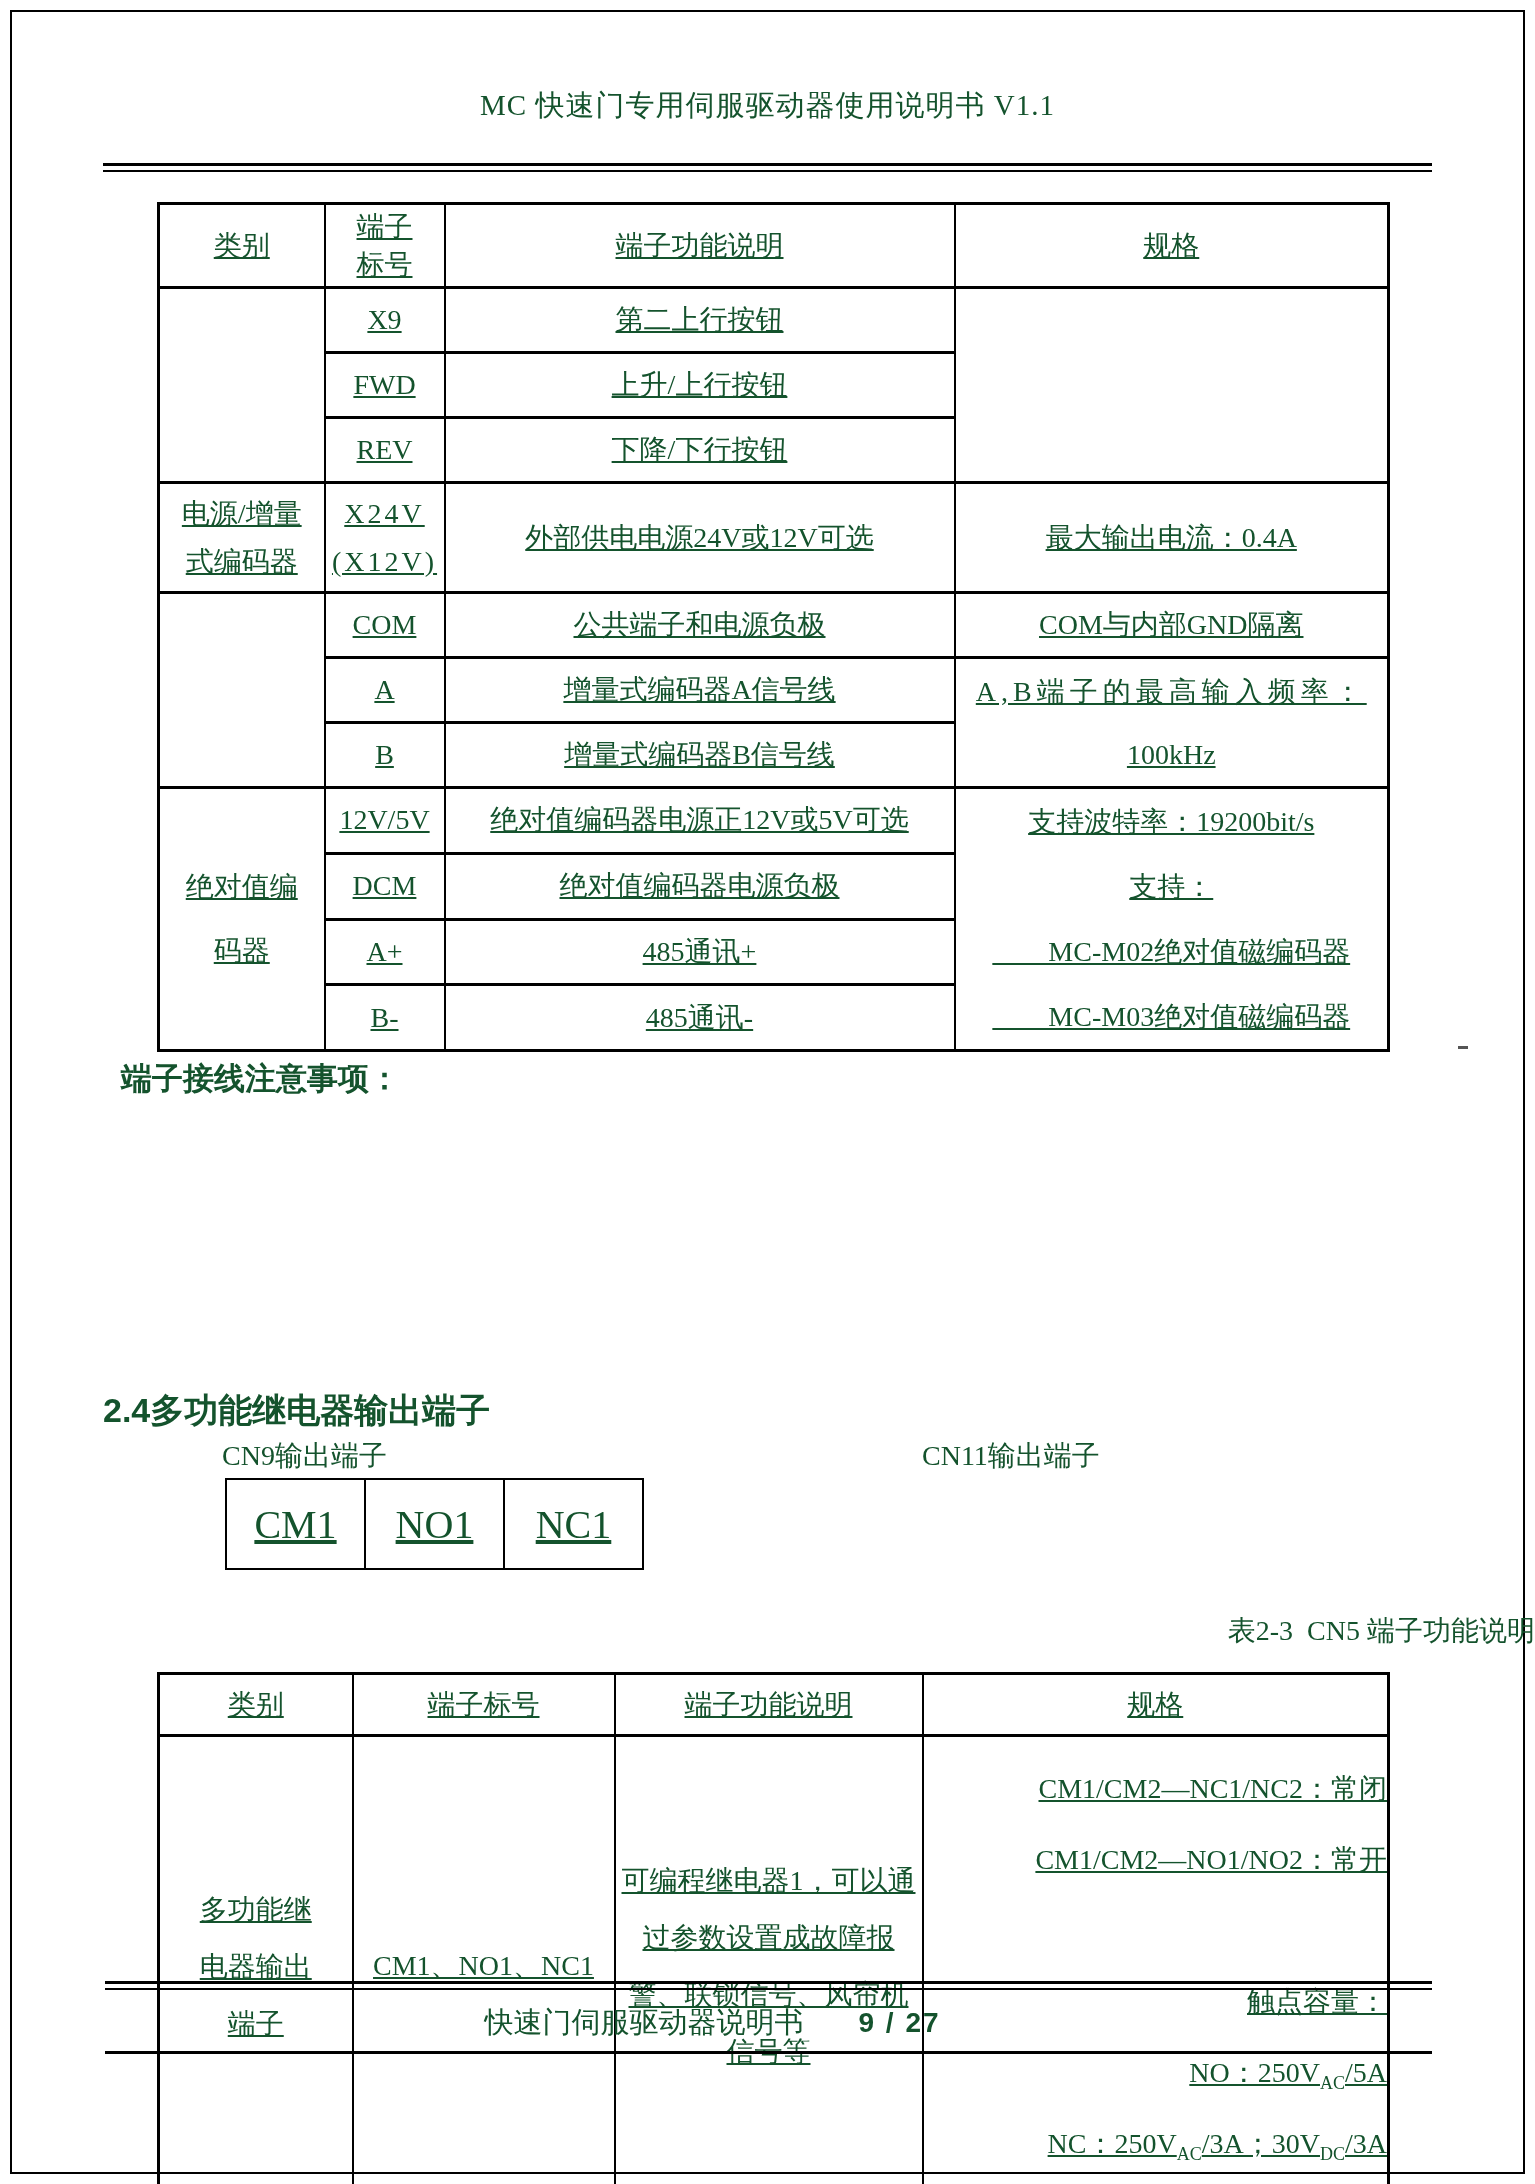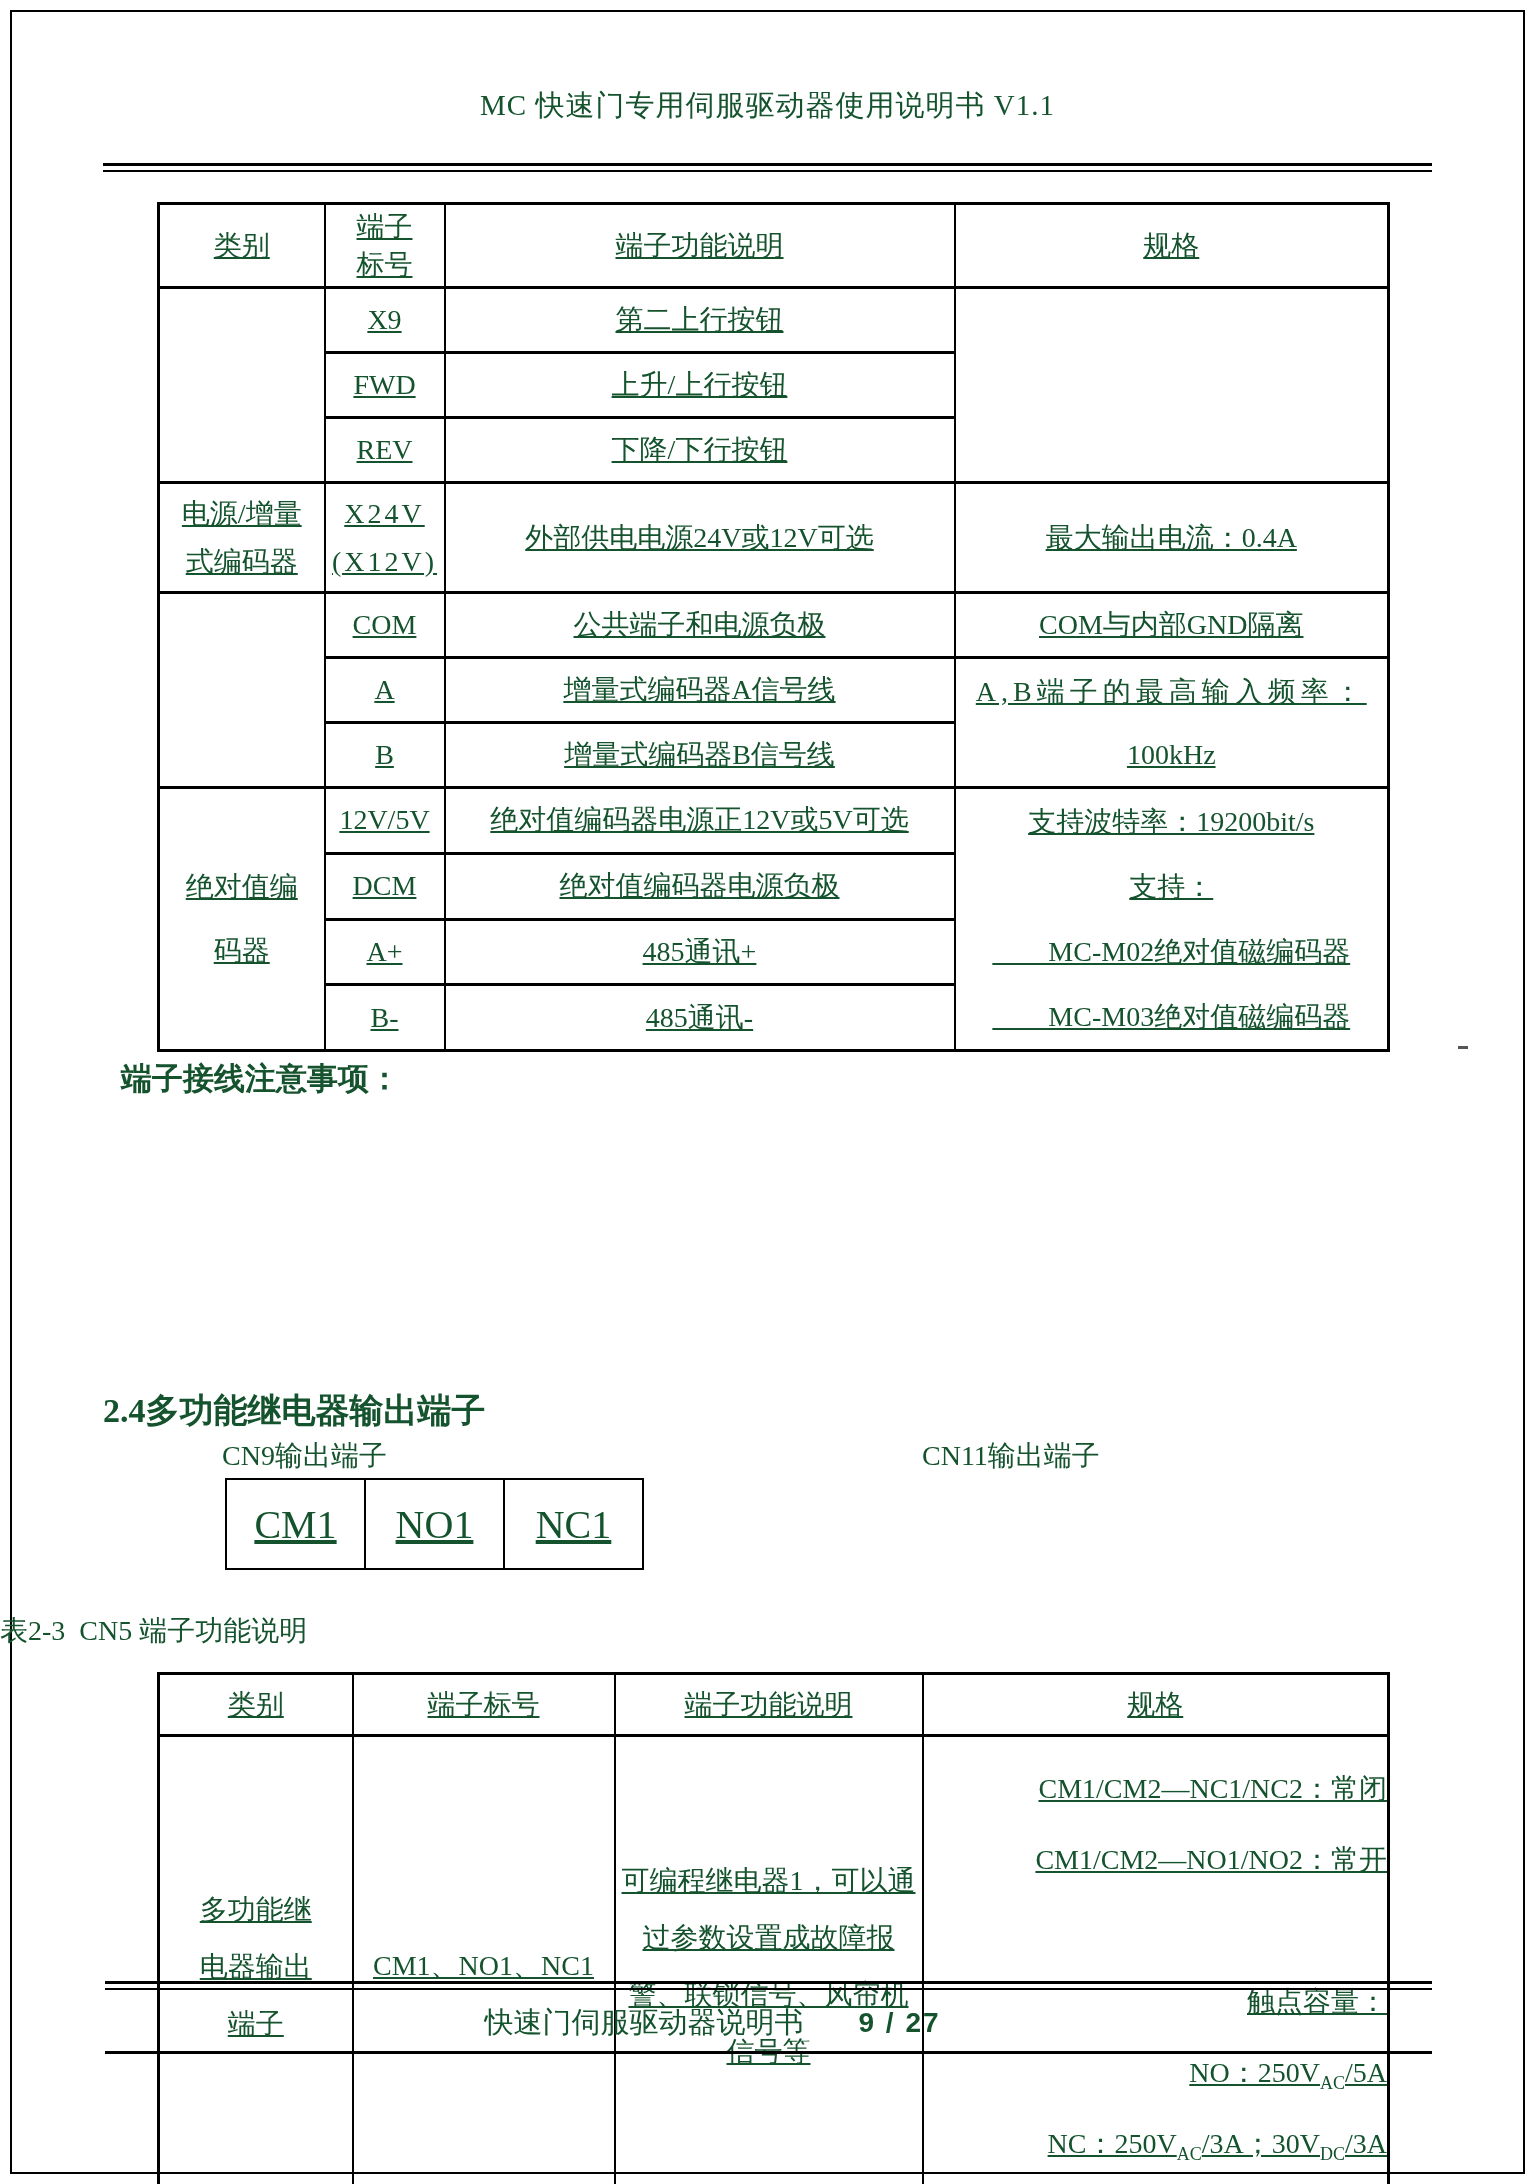--- a/index.html
+++ b/index.html
@@ -27,27 +27,27 @@
   .desc{text-align:left;padding-left:26px;font-size:29px;}
   .spec{text-align:left;padding-left:15px;font-size:28px;}
   .spec-ab{line-height:63px;}
   .spec-ab::first-line{letter-spacing:5px;}
   .spec-abs{line-height:65px;font-size:27px;}
 
   .note-title{left:121px;top:1058px;font-size:31px;font-weight:bold;}
   .note-body{left:104px;top:1112px;width:1328px;font-size:30px;line-height:72px;
       text-align:justify;text-indent:60px;}
   .sec-title{left:103px;top:1388px;font-size:34px;font-weight:bold;
-      font-family:Liberation Serif, serif;}
+      font-family:Liberation Sans, sans-serif;}
 
   .cn-label{font-size:28px;}
   .cn-table td{width:135px;height:86px;border:2px solid #000;text-align:center;
       vertical-align:middle;font-size:40px;}
 
-  .caption{left:0;right:0;top:1612px;text-align:left;font-size:28px;white-space:pre;}
+  .caption{left:0;right:0;top:1612px;text-align:right;font-size:28px;white-space:pre;}
 
   .t2cat{line-height:57px;}
   .t2lab{vertical-align:top;padding-top:30px;font-size:27px;}
   .t2desc{vertical-align:top;text-align:left;padding:16px 10px 0 16px;
       font-size:28px;line-height:57px;white-space:normal;}
   .t2spec{vertical-align:top;text-align:left;padding:4px 0 0 14px;font-size:27px;}
   .sl{line-height:39px;height:39px;white-space:pre;text-align:right;}
   .sub{font-size:18px;vertical-align:-7px;}
 
   .footer-row{left:0;right:0;top:2003px;display:flex;justify-content:center;

